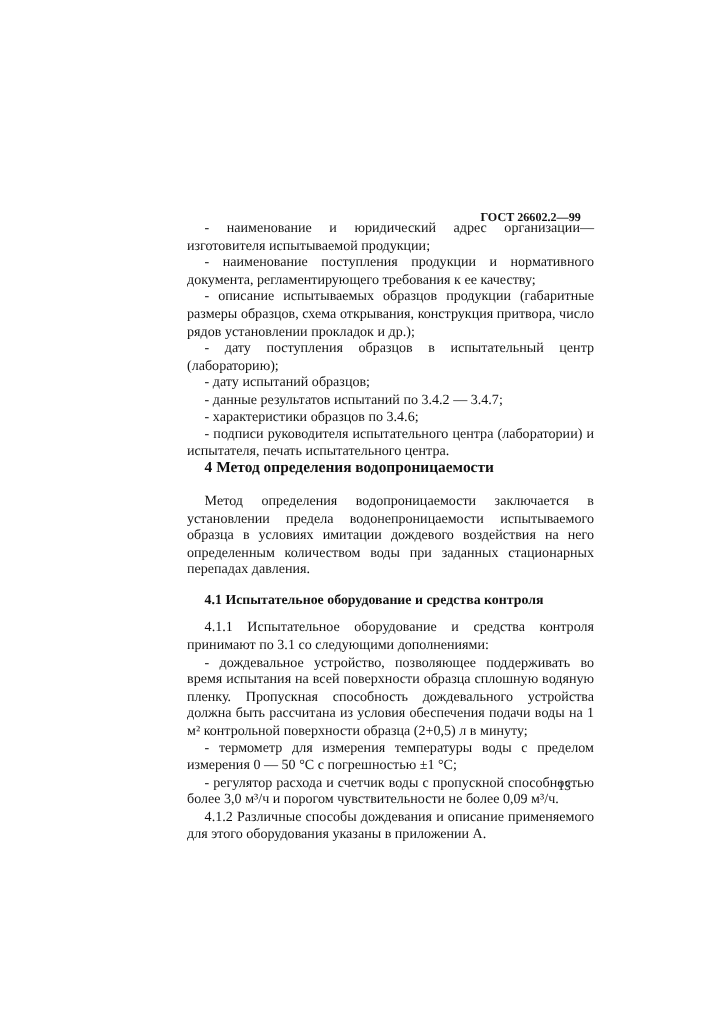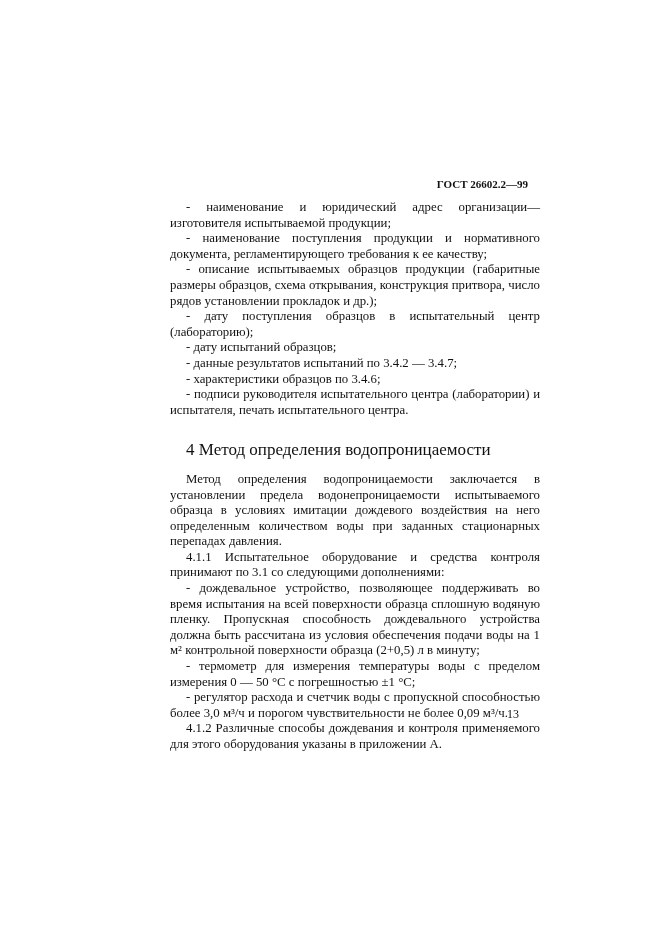--- a/index.html
+++ b/index.html
@@ -1,21 +1,21 @@
 <!DOCTYPE html>
 <html><head>
 <meta charset="utf-8">
 <style>
   html, body { margin: 0; padding: 0; background: #ffffff; }
   body { width: 661px; height: 935px; position: relative; overflow: hidden;
          font-family: "Liberation Serif", "DejaVu Serif", serif; color: #111111; }
-  .page-header { position: absolute; top: 178px; right: 133px; font-size: 11px; font-weight: bold; }
+  .page-header { position: absolute; top: 192px; right: 133px; font-size: 11px; font-weight: bold; }
   .content { position: absolute; left: 170px; top: 200px; width: 370px; font-size: 12.8px; line-height: 15.6px; text-align: justify; }
   .p { margin: 0; text-indent: 16px; }
-  .h1 { margin: 24px 0 14px 0; text-indent: 16px; font-weight: normal; font-size: 17px; }
+  .h1 { margin: 0 0 14px 0; text-indent: 16px; font-weight: bold; font-size: 14px; }
   .h2 { margin: 12px 0 10px 0; text-indent: 16px; font-weight: bold; font-size: 12.6px; }
   .page-number { position: absolute; top: 707px; left: 507px; font-size: 12px; }
 </style>
 </head>
 <body>
 
 <div class="page-header">ГОСТ 26602.2—99</div>
 
 <div class="content">
   <p class="p">- наименование и юридический адрес организации—изготовителя испытываемой продукции;</p>
@@ -23,20 +23,21 @@
   <p class="p">- описание испытываемых образцов продукции (габаритные размеры образцов, схема открывания, конструкция притвора, число рядов установлении прокладок и др.);</p>
   <p class="p">- дату поступления образцов в испытательный центр (лабораторию);</p>
   <p class="p">- дату испытаний образцов;</p>
   <p class="p">- данные результатов испытаний по 3.4.2 — 3.4.7;</p>
   <p class="p">- характеристики образцов по 3.4.6;</p>
   <p class="p">- подписи руководителя испытательного центра (лаборатории) и испытателя, печать испытательного центра.</p>
 
   <h2 class="h1">4 Метод определения водопроницаемости</h2>
   <p class="p">Метод определения водопроницаемости заключается в установлении предела водонепроницаемости испытываемого образца в условиях имитации дождевого воздействия на него определенным количеством воды при заданных стационарных перепадах давления.</p>
 
+  <h3 class="h2">4.1 Испытательное оборудование и средства контроля</h3>
   <p class="p">4.1.1 Испытательное оборудование и средства контроля принимают по 3.1 со следующими дополнениями:</p>
   <p class="p">- дождевальное устройство, позволяющее поддерживать во время испытания на всей поверхности образца сплошную водяную пленку. Пропускная способность дождевального устройства должна быть рассчитана из условия обеспечения подачи воды на 1 м² контрольной поверхности образца (2+0,5) л в минуту;</p>
   <p class="p">- термометр для измерения температуры воды с пределом измерения 0 — 50 °С с погрешностью ±1 °С;</p>
   <p class="p">- регулятор расхода и счетчик воды с пропускной способностью более 3,0 м³/ч и порогом чувствительности не более 0,09 м³/ч.</p>
-  <p class="p">4.1.2 Различные способы дождевания и контроля применяемого для этого оборудования указаны в приложении А.</p>
+  <p class="p">4.1.2 Различные способы дождевания и описание применяемого для этого оборудования указаны в приложении А.</p>
 </div>
 
 <div class="page-number">13</div>
 
 </body></html>

